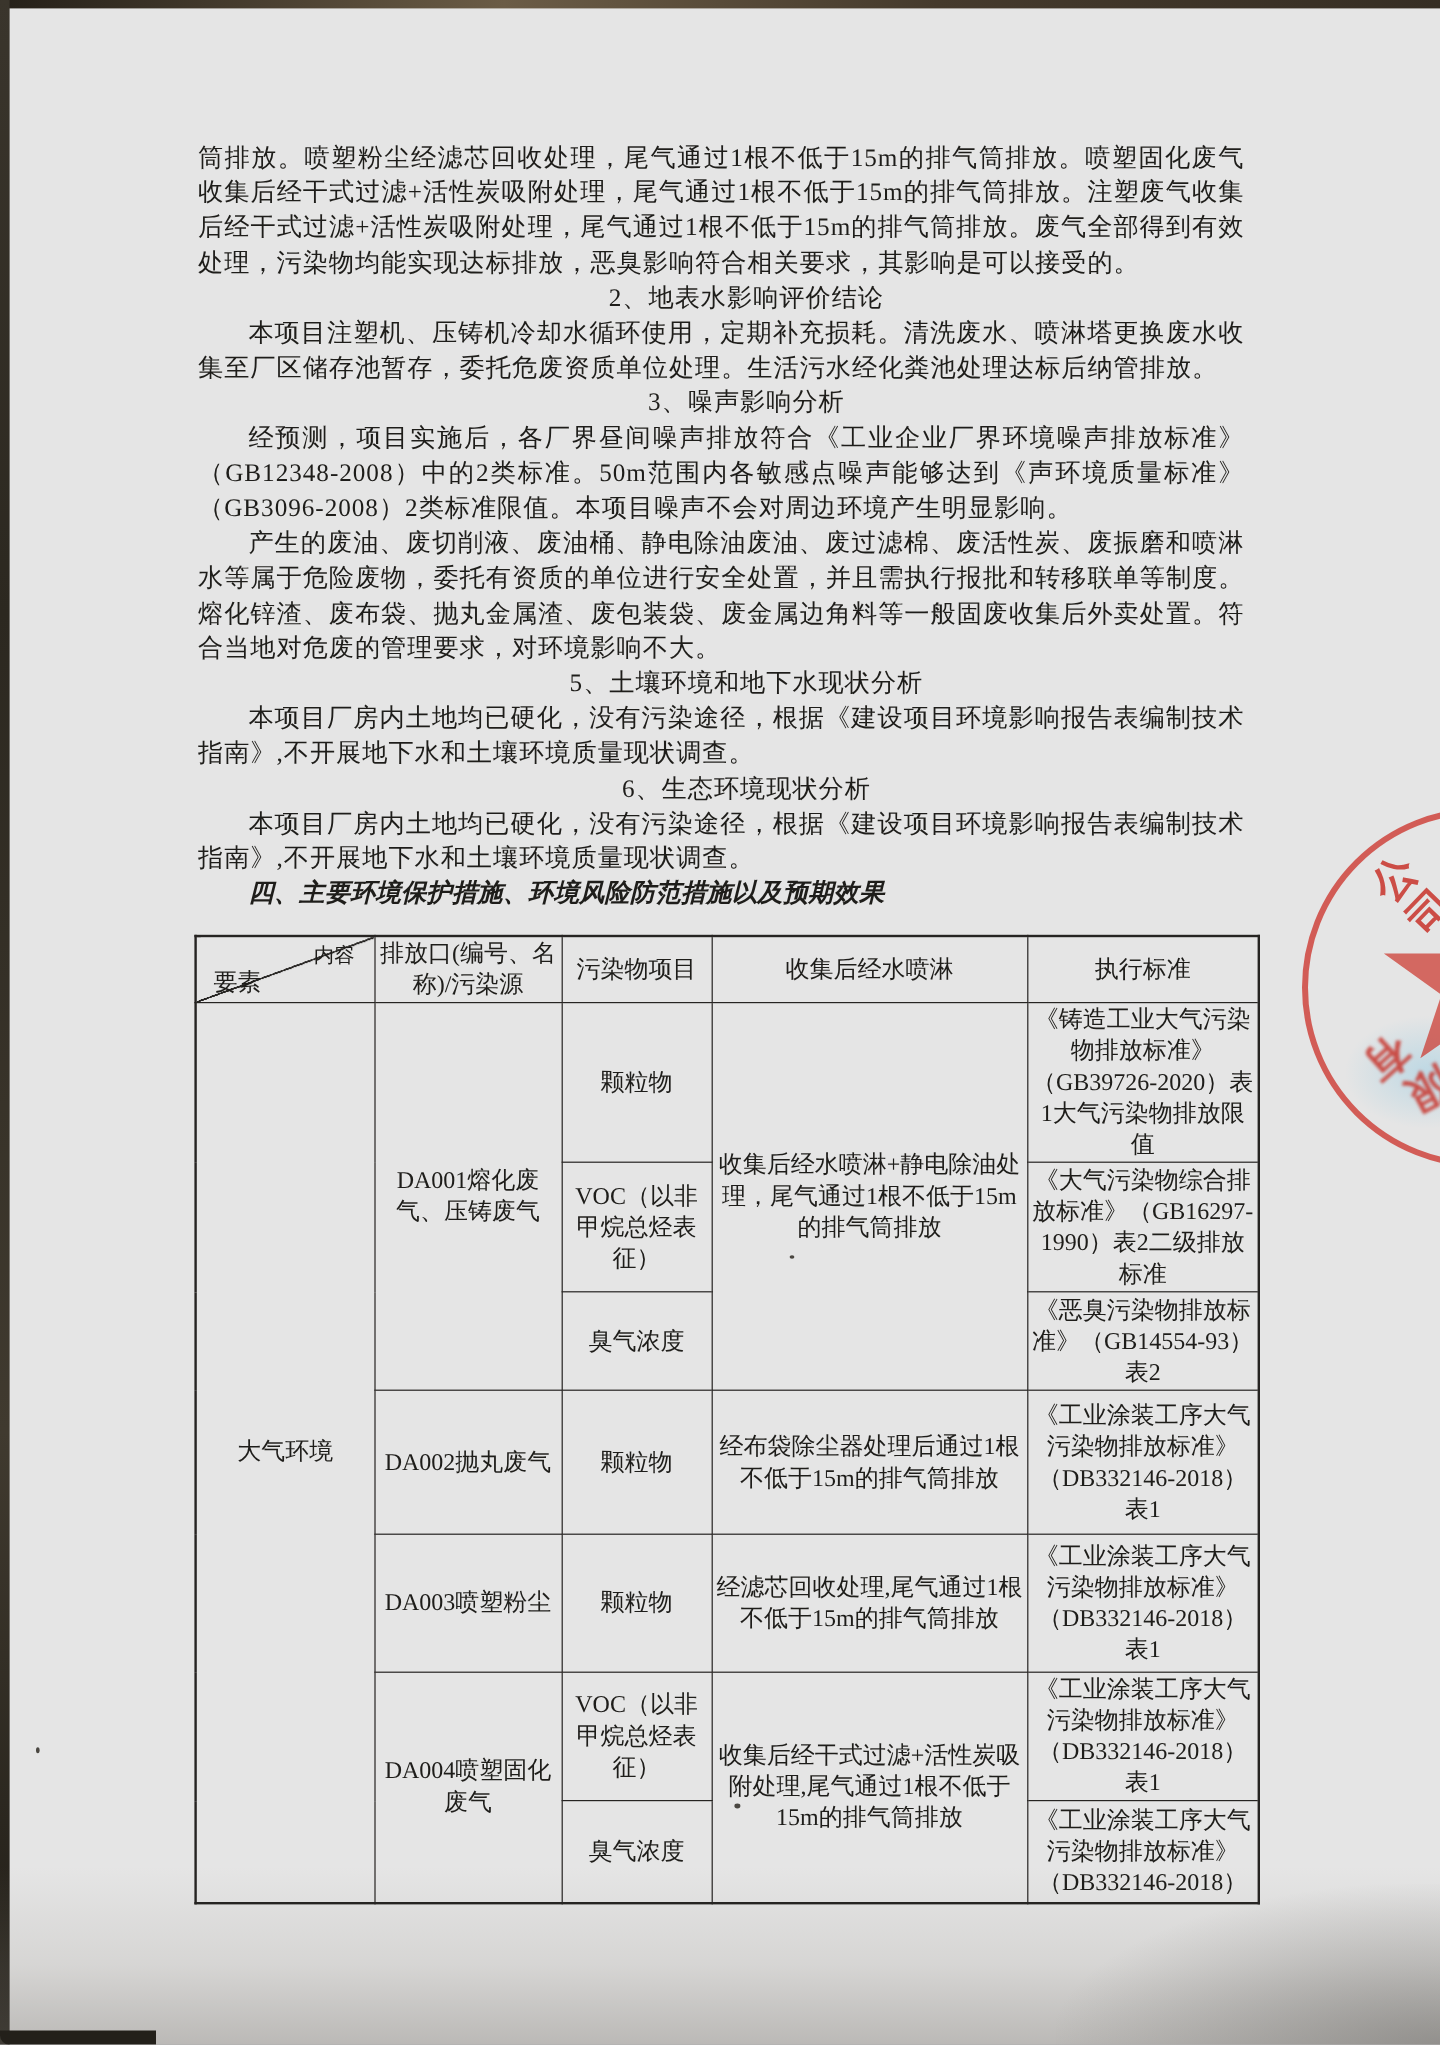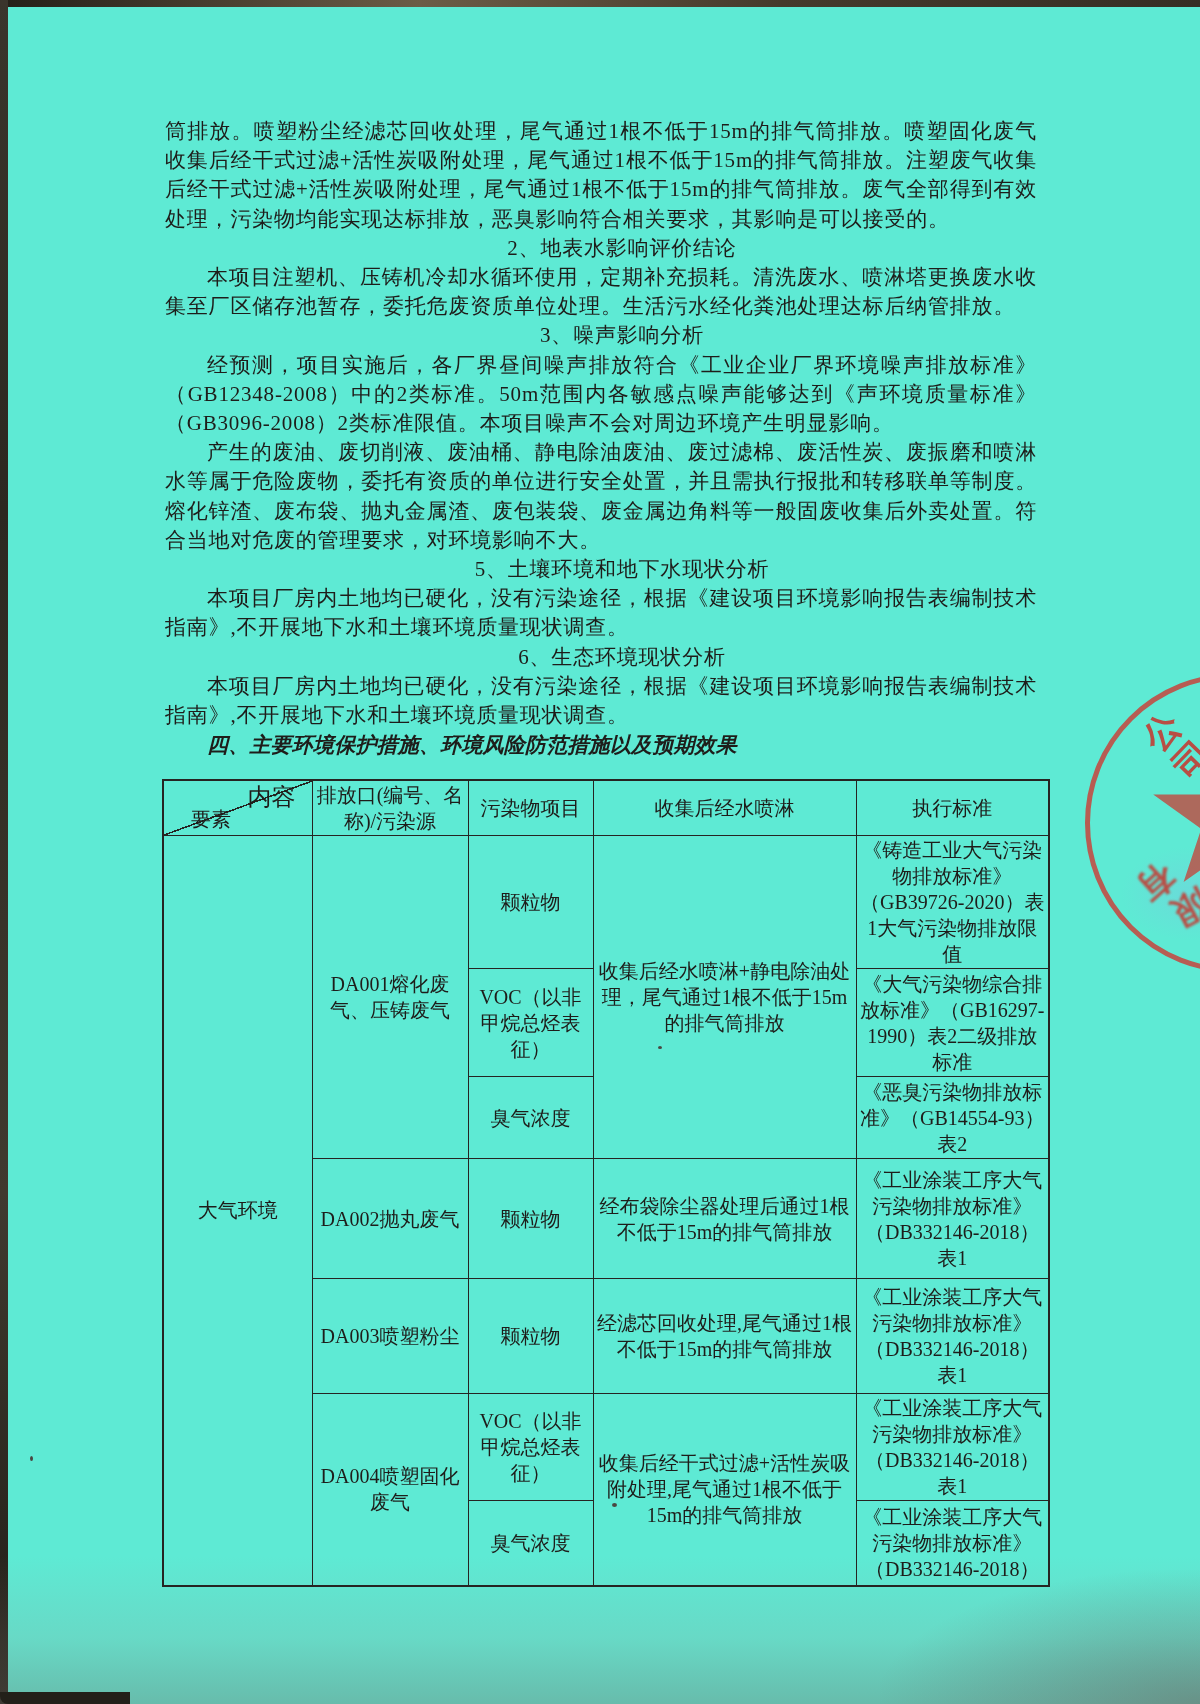--- a/index.html
+++ b/index.html
@@ -1,18 +1,18 @@
 <!DOCTYPE html>
 <html><head>
 <meta charset="utf-8">
 <style>
   html,body{margin:0;padding:0;background:#8b8b8b;}
   .page{
     position:relative;width:1200px;height:1704px;overflow:hidden;
-    background:#5eead4;
+    background:#e5e5e5;
     font-family:"Liberation Serif","DejaVu Serif",serif;
     color:#1e1d1a;
   }
   
   .edge-top{position:absolute;left:0;top:0;width:1200px;height:7px;
     background:linear-gradient(90deg,#241f18,#6b5c46 35%,#453a2c 65%,#362e24);}
   .edge-left{position:absolute;left:0;top:0;width:8px;height:1704px;
     background:linear-gradient(180deg,#3a352c,#2c2820 30%,#403a2f 70%,#1f1c16);}
   .edge-bottom-left{position:absolute;left:0;top:1692px;width:130px;height:12px;
     background:#23201a;border-radius:0 0 0 8px;}
@@ -34,22 +34,22 @@
   
   table.report{position:absolute;left:162px;top:779px;width:886px;
     border-collapse:collapse;table-layout:fixed;border:2.5px solid #262422;}
   table.report td{border:1.6px solid #262422;text-align:center;vertical-align:middle;
     padding:1px 3px;font-size:20px;line-height:26px;overflow:hidden;}
   tr.hr{height:52px;}
   tr.r1{height:133px;} tr.r2{height:108px;} tr.r3{height:82px;}
   tr.r4{height:120px;} tr.r5{height:115px;} tr.r6{height:102px;} tr.r7{height:85px;}
   td.corner{position:relative;padding:0;
     background:linear-gradient(to bottom right,transparent 49.3%,#262422 49.3%,#262422 50.8%,transparent 50.8%);}
-  .c-top{position:absolute;top:3px;right:16px;font-size:24px;}
-  .c-bot{position:absolute;bottom:3px;left:27px;font-size:20px;}
+  .c-top{position:absolute;top:3px;right:16px;font-size:17px;}
+  .c-bot{position:absolute;bottom:3px;left:14px;font-size:20px;}
   td.std{font-size:19.5px;line-height:25.5px;padding:0 1px;}
   td.measure{font-size:20px;line-height:27px;padding:0 5px;}
 
   
   .stamp{position:absolute;left:1080px;top:668px;width:300px;height:300px;}
   .stamp-circle{position:absolute;left:5px;top:5px;width:290px;height:290px;
     border:5px solid rgba(205,58,50,0.8);border-radius:50%;filter:blur(0.5px);}
   .stamp-star{position:absolute;left:70px;top:72px;width:160px;height:156px;
     background:rgba(204,55,46,0.72);filter:blur(0.8px);
     clip-path:polygon(50% 0%,61% 35%,98% 35%,68% 57%,79% 91%,50% 70%,21% 91%,32% 57%,2% 35%,39% 35%);}

